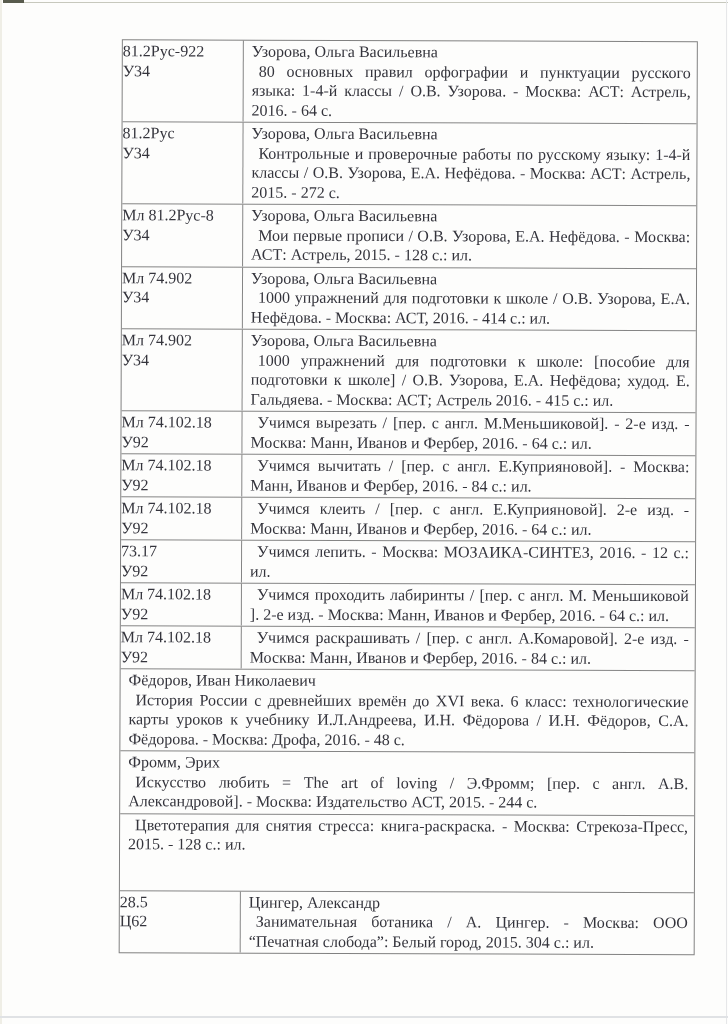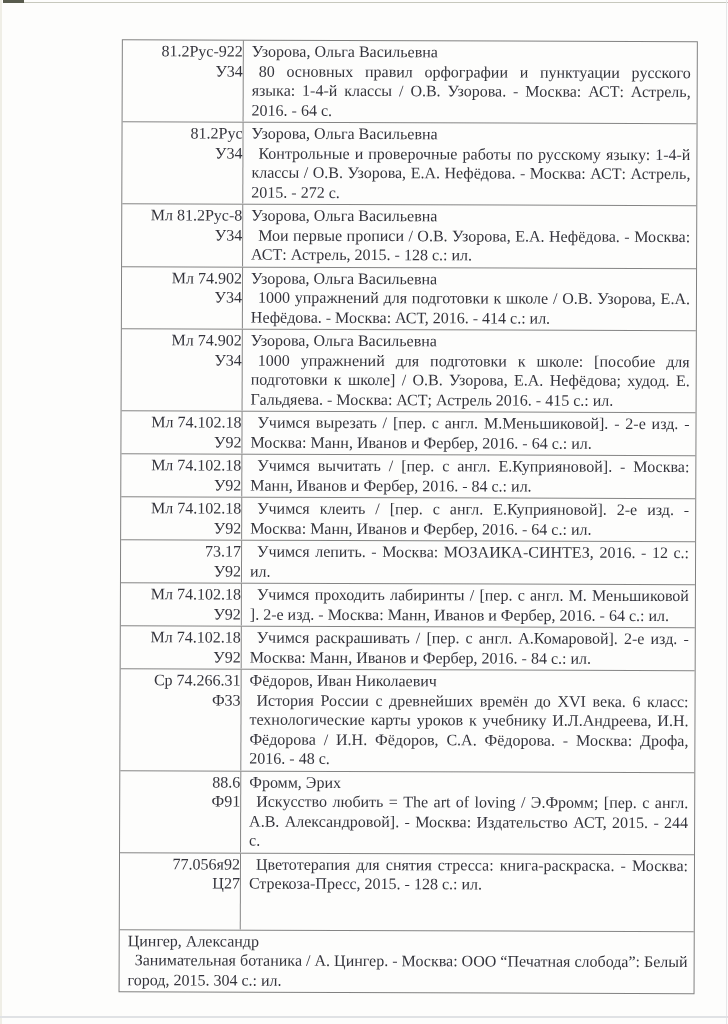--- a/index.html
+++ b/index.html
@@ -22,21 +22,21 @@
   }
   .catalog-table{
     position:absolute;left:122px;top:40px;width:574px;
     border:1px solid #818181;
     font-size:16px;line-height:19.5px;
   }
   .row{display:flex;border-bottom:1px solid #858585;}
   .row:last-child{border-bottom:none;}
   .call{
     width:121px;flex:0 0 121px;border-right:1px solid #858585;
-    text-align:right;padding-top:1px;box-sizing:border-box;
+    text-align:left;padding-top:1px;box-sizing:border-box;
   }
   .entry{
     flex:1 1 auto;padding:1px 6px 2px 8px;box-sizing:border-box;min-width:0;
   }
   .author:empty{display:none;}
   .author{white-space:nowrap;}
   .descr{text-align:justify;text-indent:7px;}
   .row.tall{min-height:76px;}
   .row.last{min-height:58px;}
 </style>
@@ -161,53 +161,45 @@
         <div>Мл 74.102.18</div>
         <div>У92</div>
       </div>
       <div class="entry">
 
         <div class="descr">Учимся раскрашивать / [пер. с англ. А.Комаровой]. 2-е изд. - Москва: Манн, Иванов и Фербер, 2016. - 84 с.: ил.</div>
       </div>
     </div>
 
     <div class="row">
-      <div class="call">
-        <div>Ср 74.266.31</div>
-        <div>Ф33</div>
-      </div>
       <div class="entry">
         <div class="author">Фёдоров, Иван Николаевич</div>
         <div class="descr">История России с древнейших времён до XVI века. 6 класс: технологические карты уроков к учебнику И.Л.Андреева, И.Н. Фёдорова / И.Н. Фёдоров, С.А. Фёдорова. - Москва: Дрофа, 2016. - 48 с.</div>
       </div>
     </div>
 
     <div class="row">
-      <div class="call">
-        <div>88.6</div>
-        <div>Ф91</div>
-      </div>
       <div class="entry">
         <div class="author">Фромм, Эрих</div>
         <div class="descr">Искусство любить = The art of loving / Э.Фромм; [пер. с англ. А.В. Александровой]. - Москва: Издательство АСТ, 2015. - 244 с.</div>
       </div>
     </div>
 
     <div class="row tall">
-      <div class="call">
-        <div>77.056я92</div>
-        <div>Ц27</div>
-      </div>
       <div class="entry">
 
         <div class="descr">Цветотерапия для снятия стресса: книга-раскраска. - Москва: Стрекоза-Пресс, 2015. - 128 с.: ил.</div>
       </div>
     </div>
 
     <div class="row last">
+      <div class="call">
+        <div>28.5</div>
+        <div>Ц62</div>
+      </div>
       <div class="entry">
         <div class="author">Цингер, Александр</div>
         <div class="descr">Занимательная ботаника / А. Цингер. - Москва: ООО “Печатная слобода”: Белый город, 2015. 304 с.: ил.</div>
       </div>
     </div>
 
   </div>
 </div>
 
 <div class="scan-top-line"></div>

